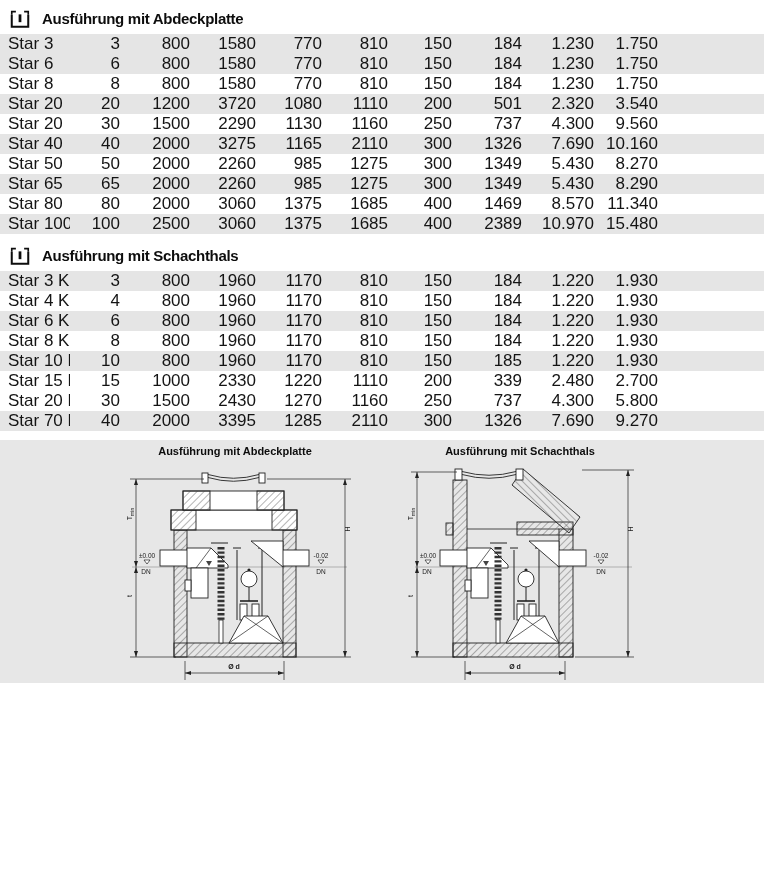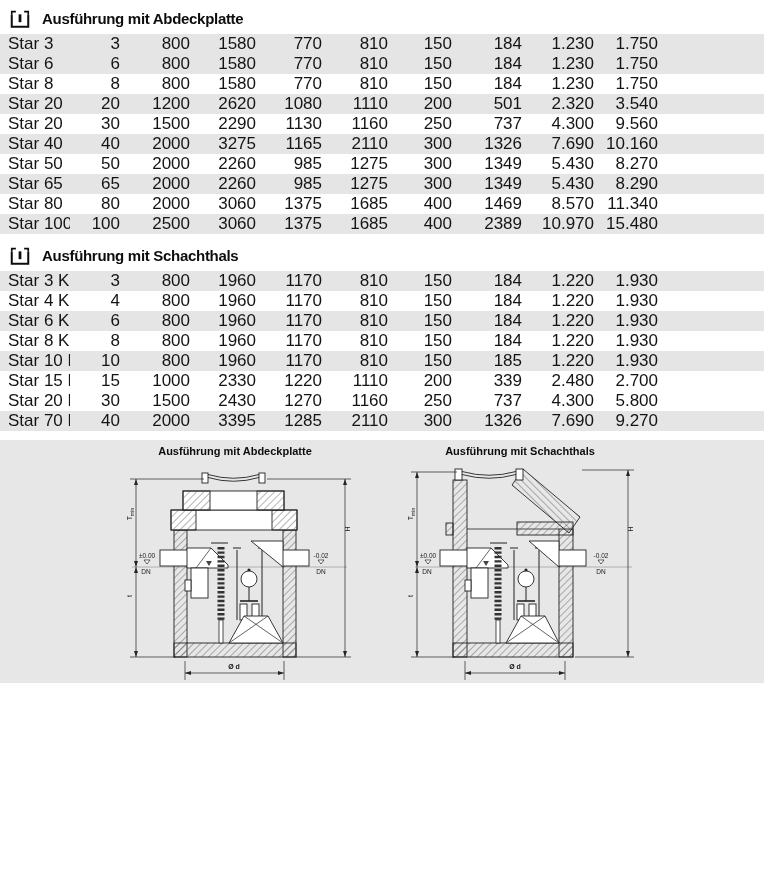--- a/index.html
+++ b/index.html
@@ -92,21 +92,21 @@
           <td class="c6">150</td>
           <td class="c7">184</td>
           <td class="c8">1.230</td>
           <td class="c9">1.750</td>
           <td></td>
         </tr>
         <tr class="odd">
           <td class="c0">Star 20</td>
           <td class="c1">20</td>
           <td class="c2">1200</td>
-          <td class="c3">2620</td>
+          <td class="c3">3720</td>
           <td class="c4">1080</td>
           <td class="c5">1110</td>
           <td class="c6">200</td>
           <td class="c7">501</td>
           <td class="c8">2.320</td>
           <td class="c9">3.540</td>
           <td></td>
         </tr>
         <tr class="even">
           <td class="c0">Star 20</td>

